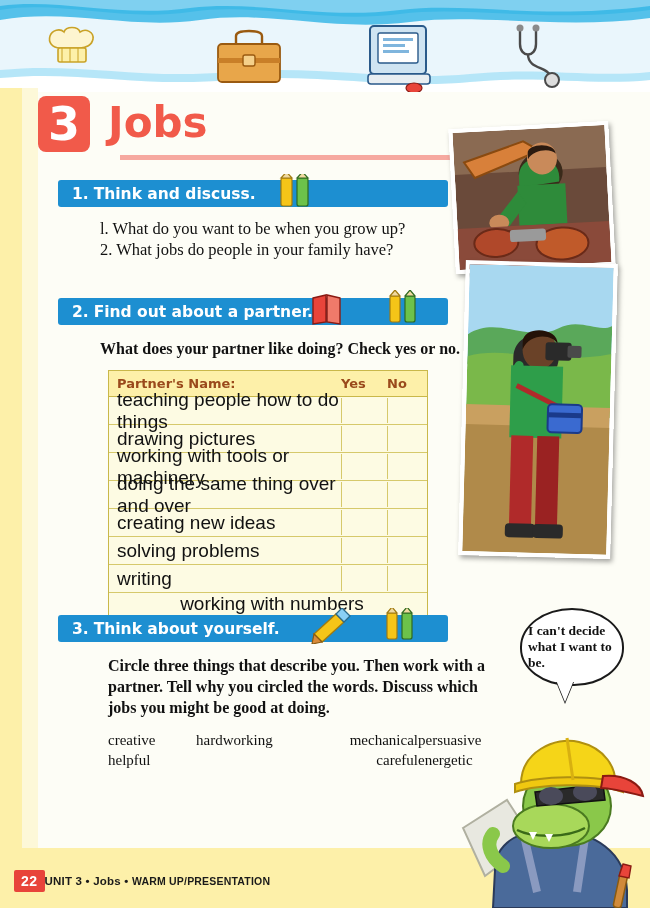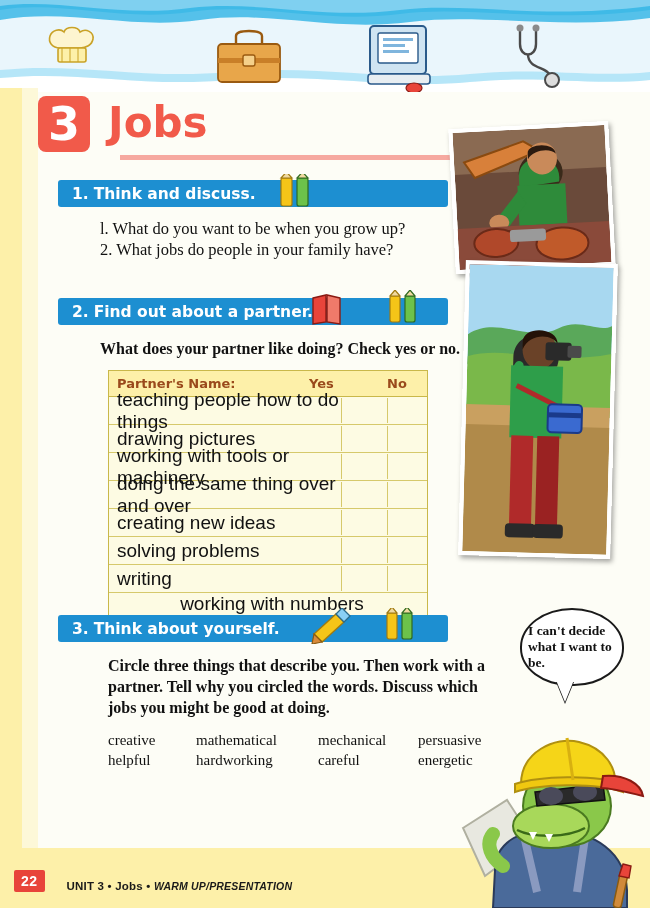--- a/index.html
+++ b/index.html
@@ -33,28 +33,28 @@
     position: absolute; left: 22px; top: 88px; width: 16px; height: 760px;
     background: #fdf8d8;
   }
   
   .bottomband {
     position: absolute; left: 0; bottom: 0; width: 650px; height: 60px;
     background: #fdf0a9;
   }
   .footer {
     position: absolute; left: 14px; bottom: 16px;
-    display: flex; align-items: flex-end; gap: 22px;
+    display: flex; align-items: center; gap: 0;
   }
   .pagenum {
     background: #e8443a; color: #fff; font-weight: bold; font-size: 14px;
     padding: 3px 7px 3px 7px; border-radius: 2px; letter-spacing: .5px;
   }
   .footer-text { font-size: 11.5px; color: #1a1a1a; font-weight: bold; letter-spacing: .2px; }
-  .footer-text .small { font-size: 10.5px; font-style: italic; }
+  .footer-text .small { font-size: 10.5px; }
 
   
   .unit-badge {
     position: absolute; left: 38px; top: 96px;
     width: 52px; height: 56px;
     background: #f15a4a; border-radius: 8px;
     color: #fff; font-size: 46px; font-weight: bold;
     display: flex; align-items: center; justify-content: center;
     font-family: "DejaVu Sans", sans-serif;
   }
@@ -106,21 +106,20 @@
     border-collapse: collapse;
     background: #fdfbe3;
   }
   .tbl .head {
     background: #fdf0a9;
     display: flex; align-items: center;
     height: 26px;
     border-bottom: 1px solid #c9b84a;
     font-weight: bold; font-size: 13px; color: #9a4a1c;
     font-family: "DejaVu Sans", sans-serif;
-    gap: 32px;
   }
   .tbl .head .name { flex: 1; padding-left: 8px; }
   .tbl .head .yes { width: 46px; }
   .tbl .head .no { width: 40px; }
   .tbl .row {
     display: flex; align-items: center; height: 28px;
     border-bottom: 1px solid #d6c96b;
     font-size: 19px; color: #111;
     font-family: "Liberation Sans", sans-serif;
   }
@@ -136,21 +135,21 @@
     font-size: 16px; font-weight: bold; color: #111; line-height: 21px;
   }
   .words {
     position: absolute; left: 108px; top: 730px; width: 420px;
     font-family: "Liberation Serif", serif;
     font-size: 15px; color: #111; line-height: 20px;
   }
   .words .col { display: inline-block; vertical-align: top; }
   .w1 { width: 88px; }
   .w2 { width: 122px; }
-  .w3 { width: 100px; }
+  .w3 { width: 100px; text-align: right; }
   .w4 { width: 100px; }
 
   
   .photo {
     position: absolute;
     border: 4px solid #ffffff;
     box-shadow: 2px 3px 5px rgba(0,0,0,.35);
     overflow: hidden;
   }
   .photo-1 {
@@ -336,21 +335,20 @@
     <path d="M20,5 L25,-1 L30,5 Z" fill="#f0d9a0" stroke="#2f6b1f" stroke-width="1.2"></path>
   </svg>
 
   <div class="s3-text">Circle three things that describe you. Then work with a partner. Tell why you circled the words. Discuss which jobs you might be good at doing.</div>
 
   <div class="words">
     <div class="col w1">
       <div>creative</div>
       <div>helpful</div>
     </div><div class="col w2">
-      <div>mathematical</div>
       <div>hardworking</div>
     </div><div class="col w3">
       <div>mechanical</div>
       <div>careful</div>
     </div><div class="col w4">
       <div>persuasive</div>
       <div>energetic</div>
     </div>
   </div>
 

